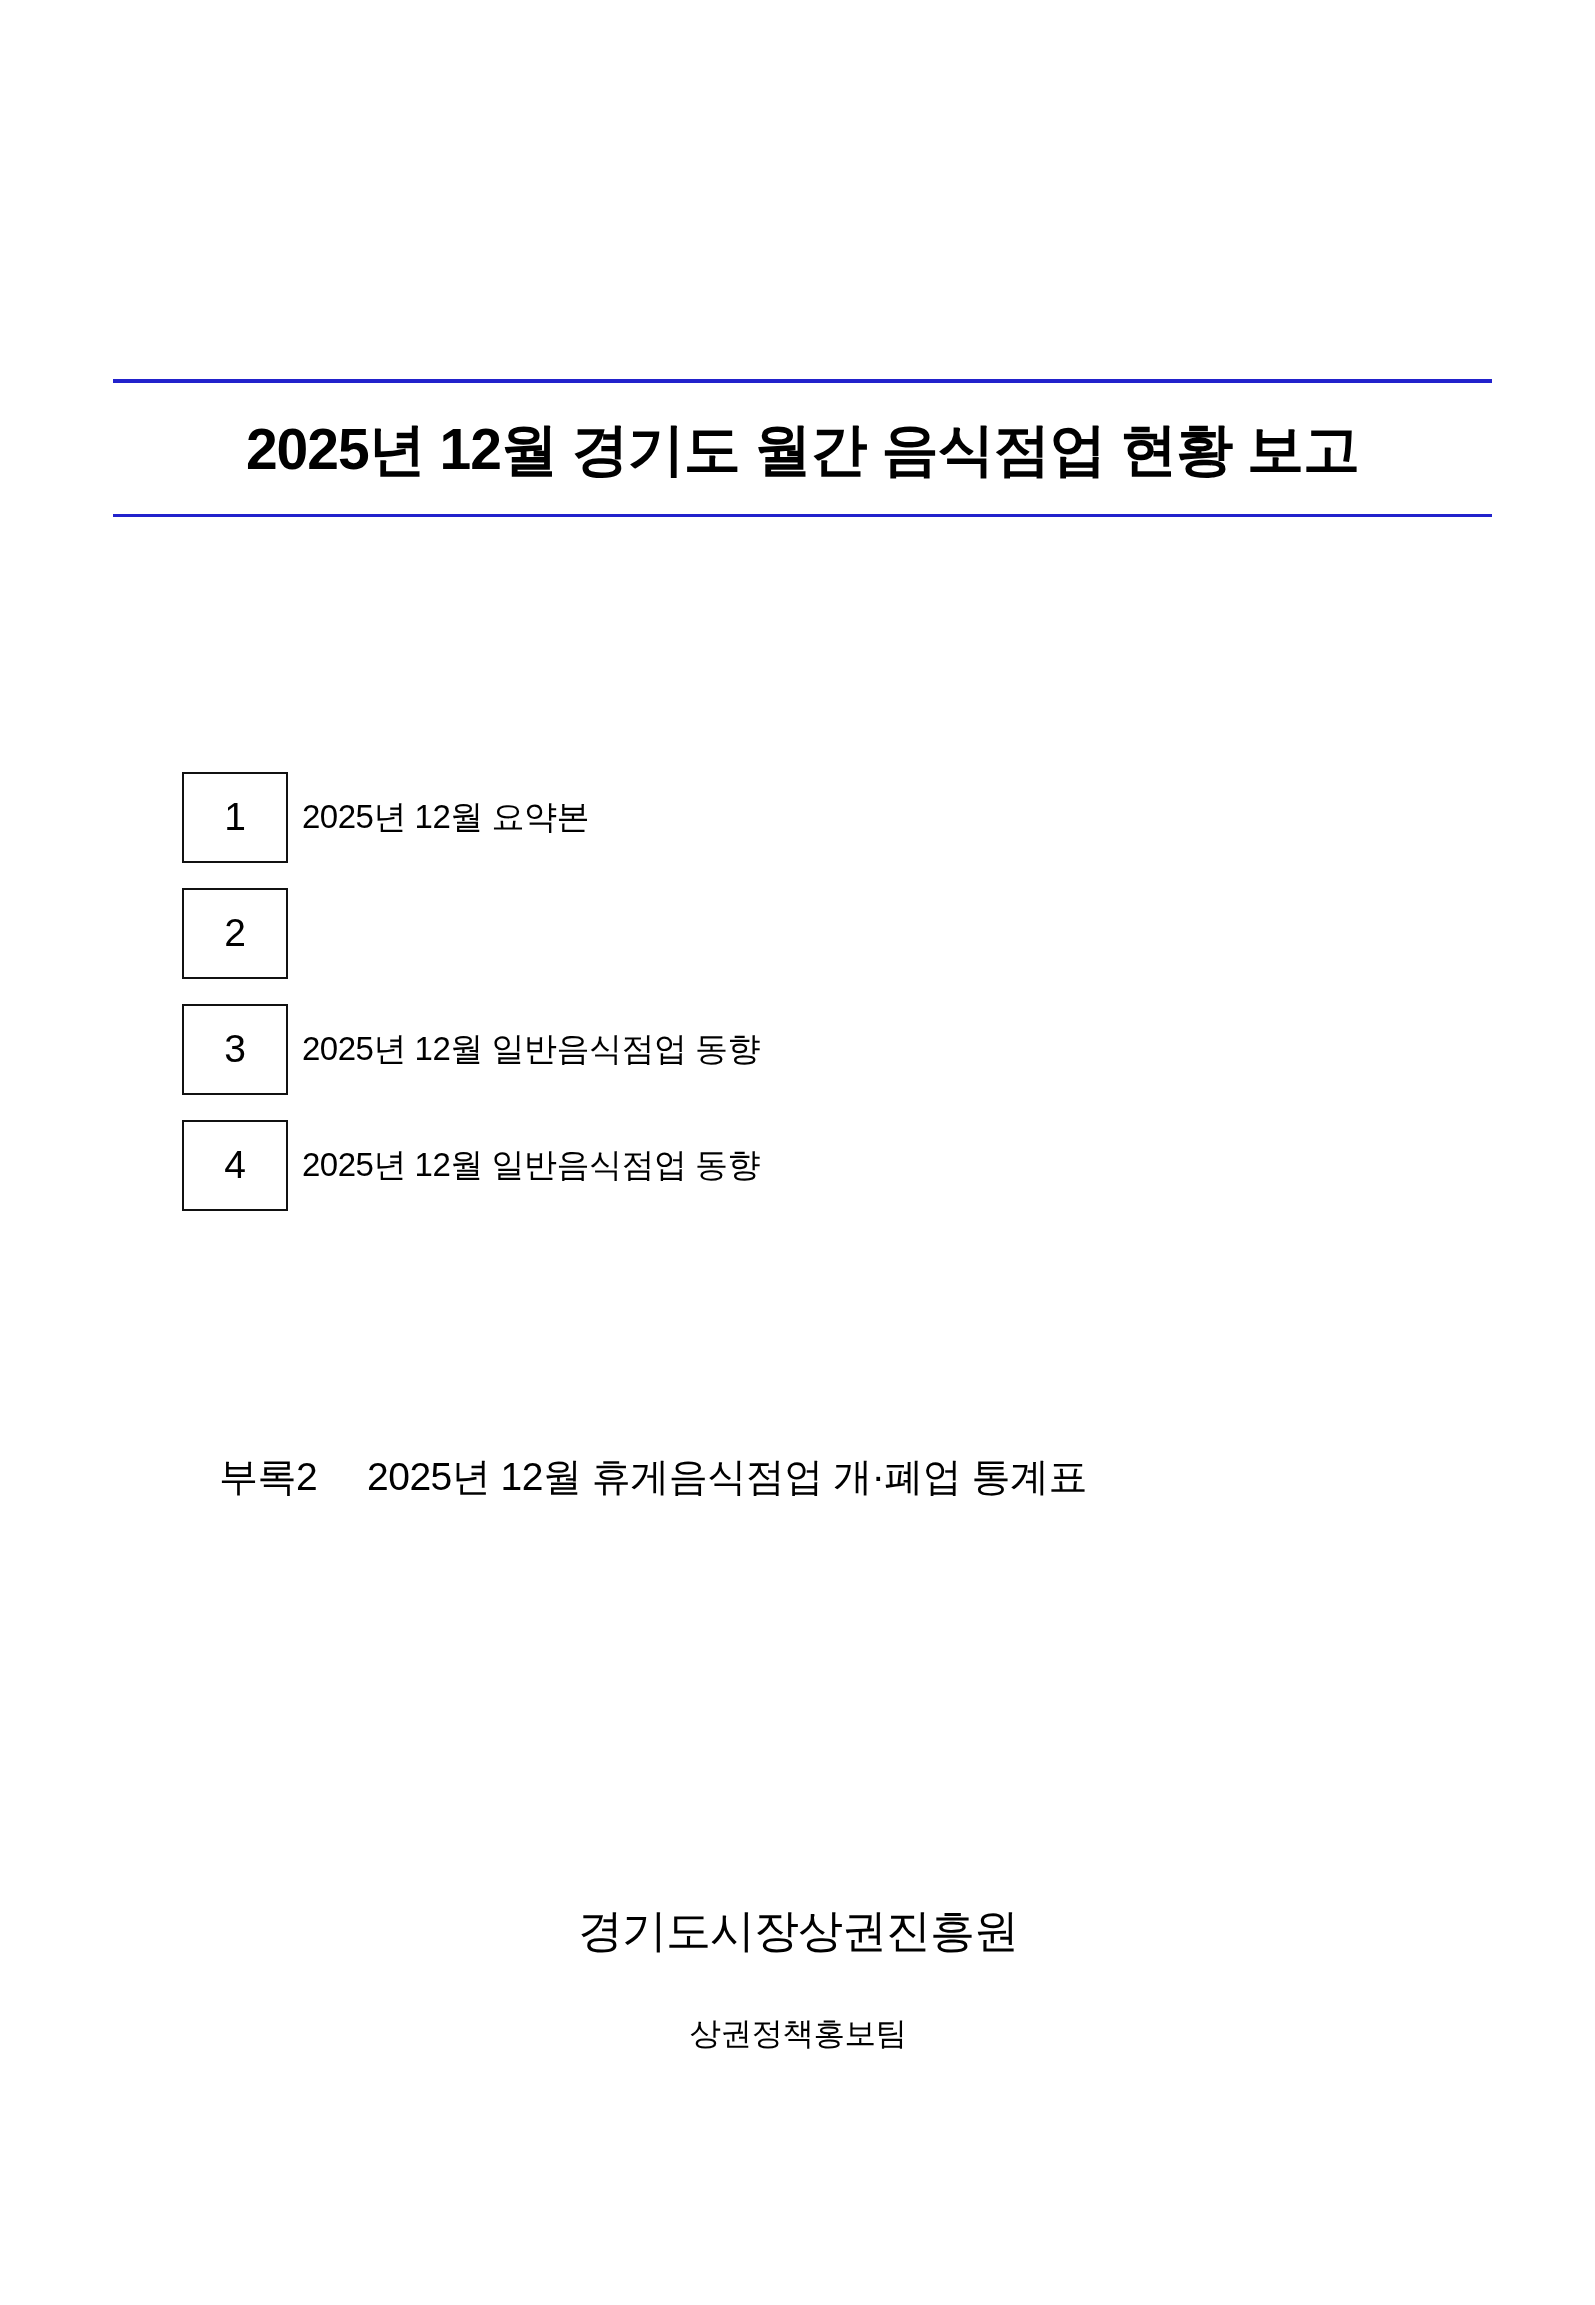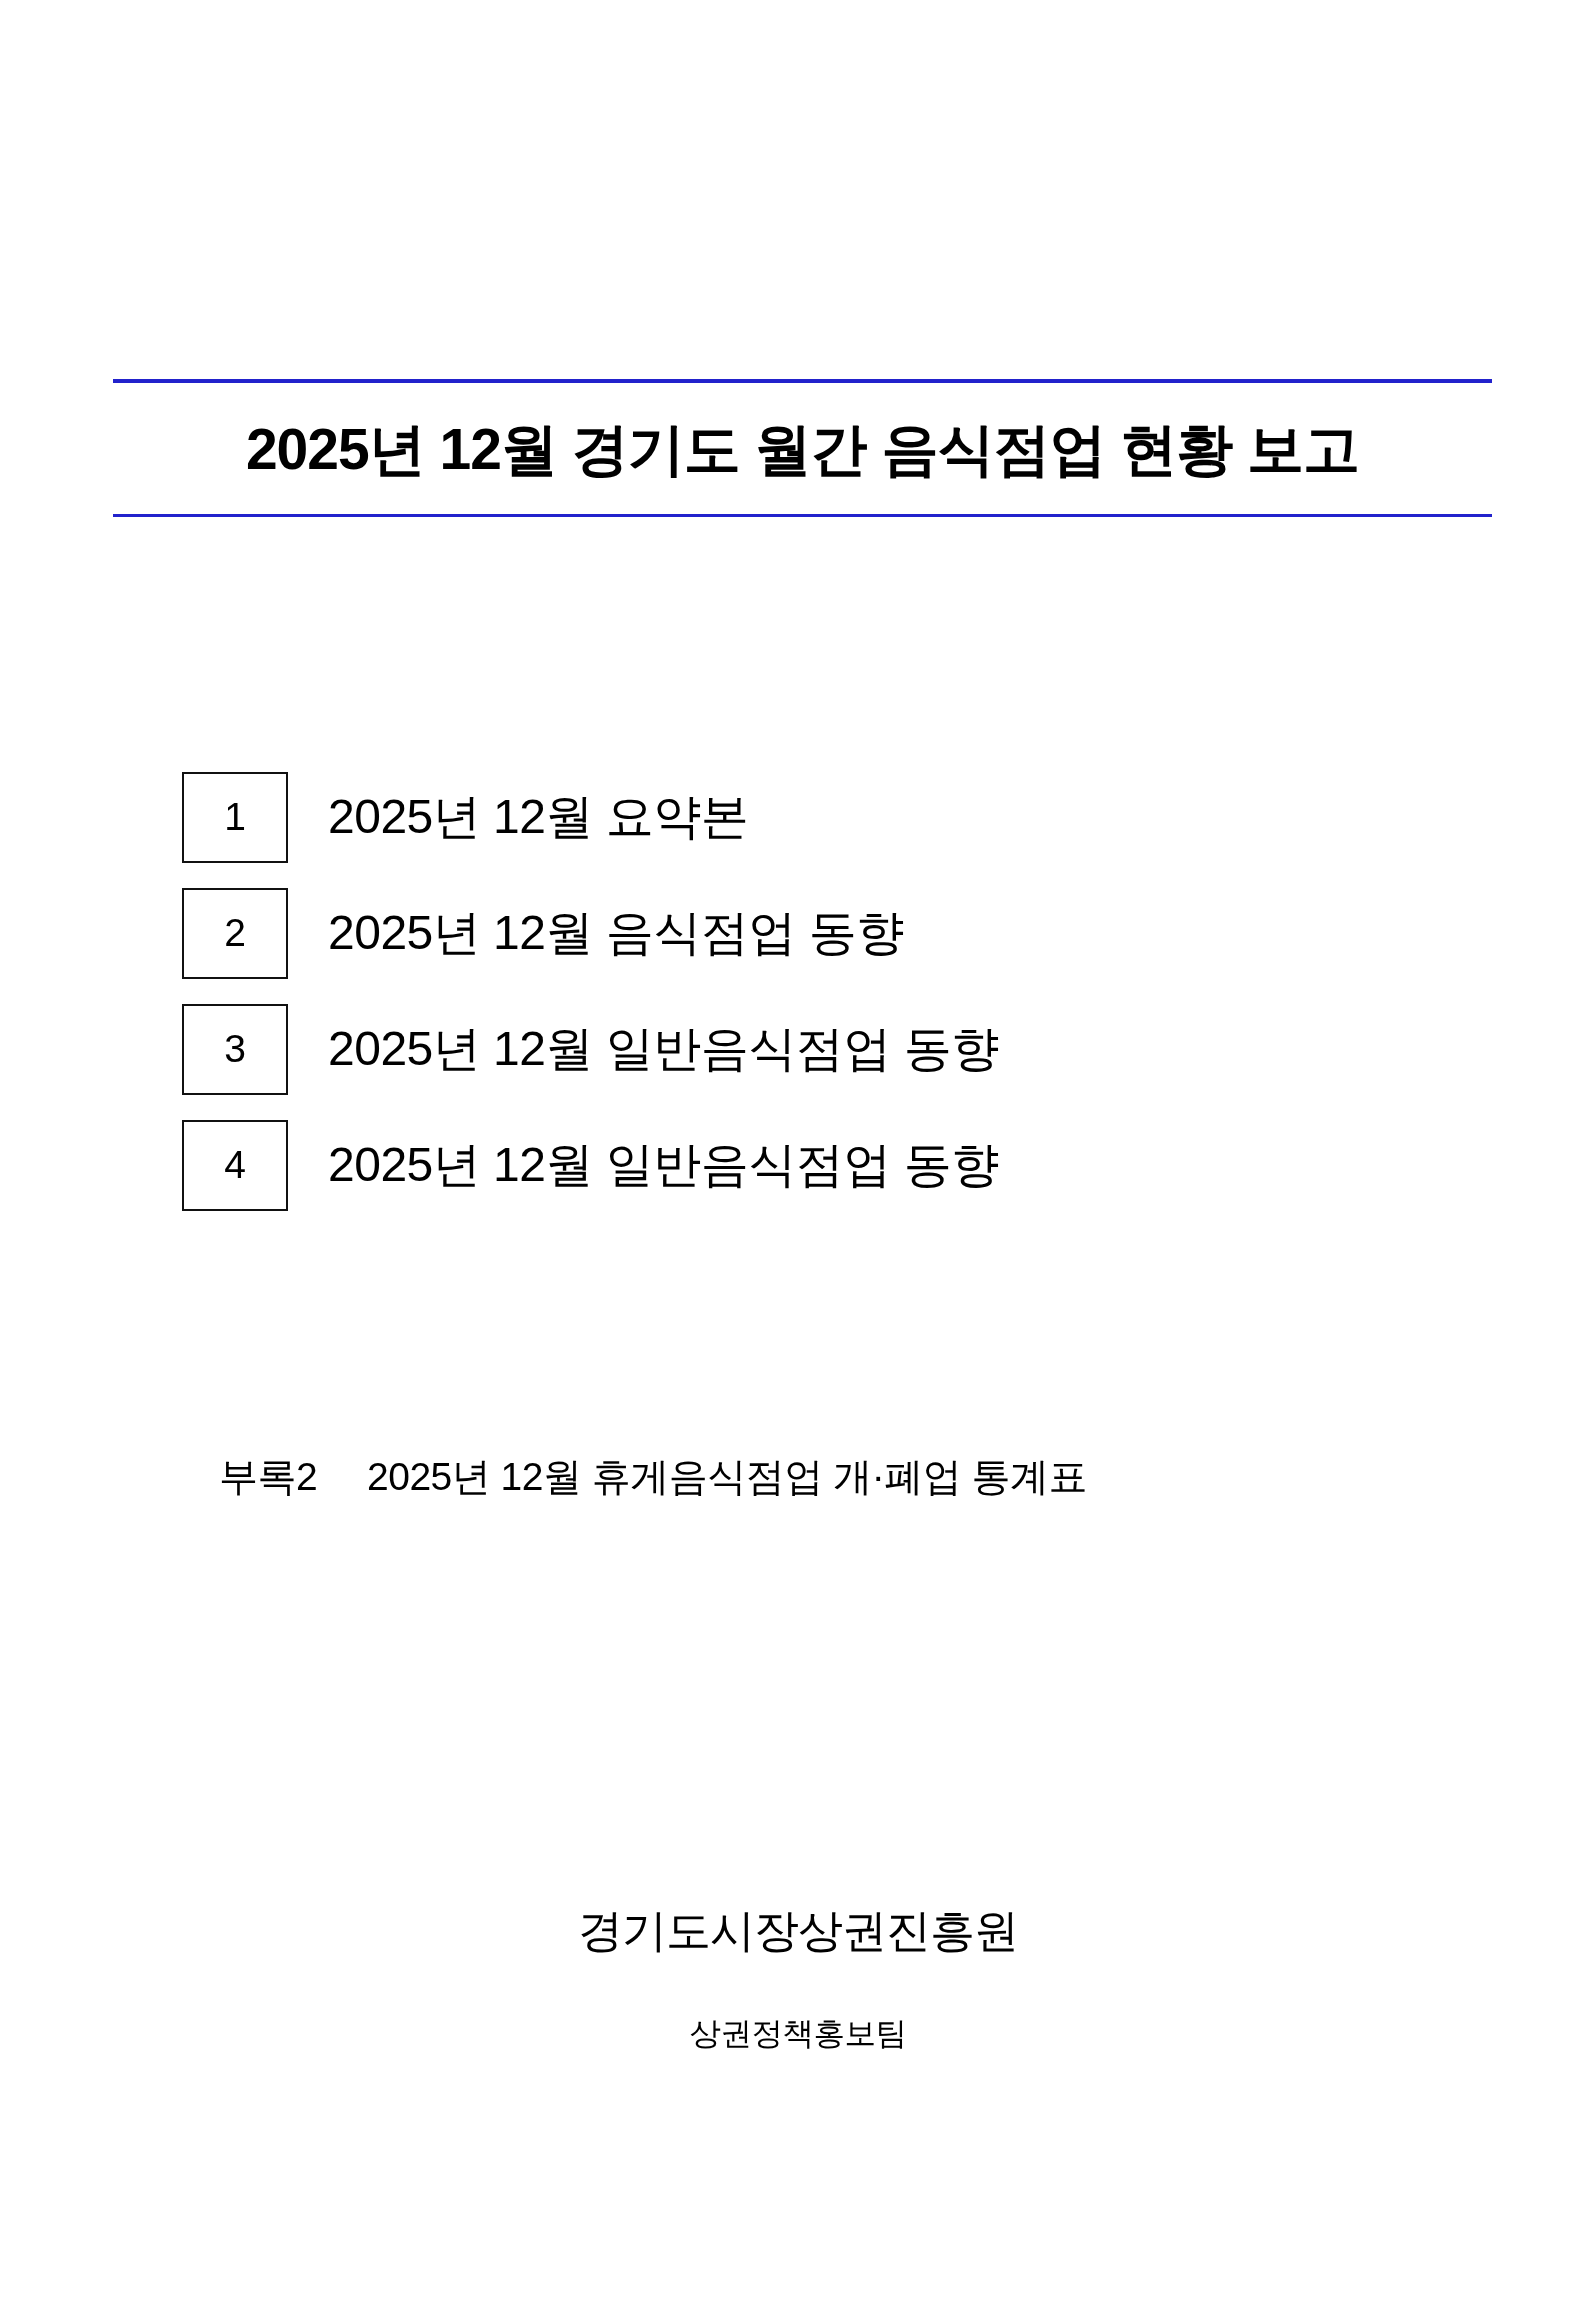--- a/index.html
+++ b/index.html
@@ -67,22 +67,22 @@
     border: 2.5px solid #111111;
     display: flex;
     align-items: center;
     justify-content: center;
     font-size: 39px;
     color: #000000;
     box-sizing: border-box;
     flex: none;
   }
   .toc-label {
-    margin-left: 40px;
-    font-size: 48px;
+    margin-left: 14px;
+    font-size: 33px;
     color: #000000;
     letter-spacing: -0.5px;
     white-space: nowrap;
   }
 
   
   .appendix {
     position: absolute;
     left: 219px;
     top: 1450px;
@@ -140,21 +140,20 @@
 
   <div class="toc">
 
     <div class="toc-row">
       <div class="toc-num">1</div>
       <div class="toc-label">2025년 12월 요약본</div>
     </div>
 
     <div class="toc-row">
       <div class="toc-num">2</div>
-      <div class="toc-label">2025년 12월 음식점업 동향</div>
     </div>
 
     <div class="toc-row">
       <div class="toc-num">3</div>
       <div class="toc-label">2025년 12월 일반음식점업 동향</div>
     </div>
 
     <div class="toc-row">
       <div class="toc-num">4</div>
       <div class="toc-label">2025년 12월 일반음식점업 동향</div>

